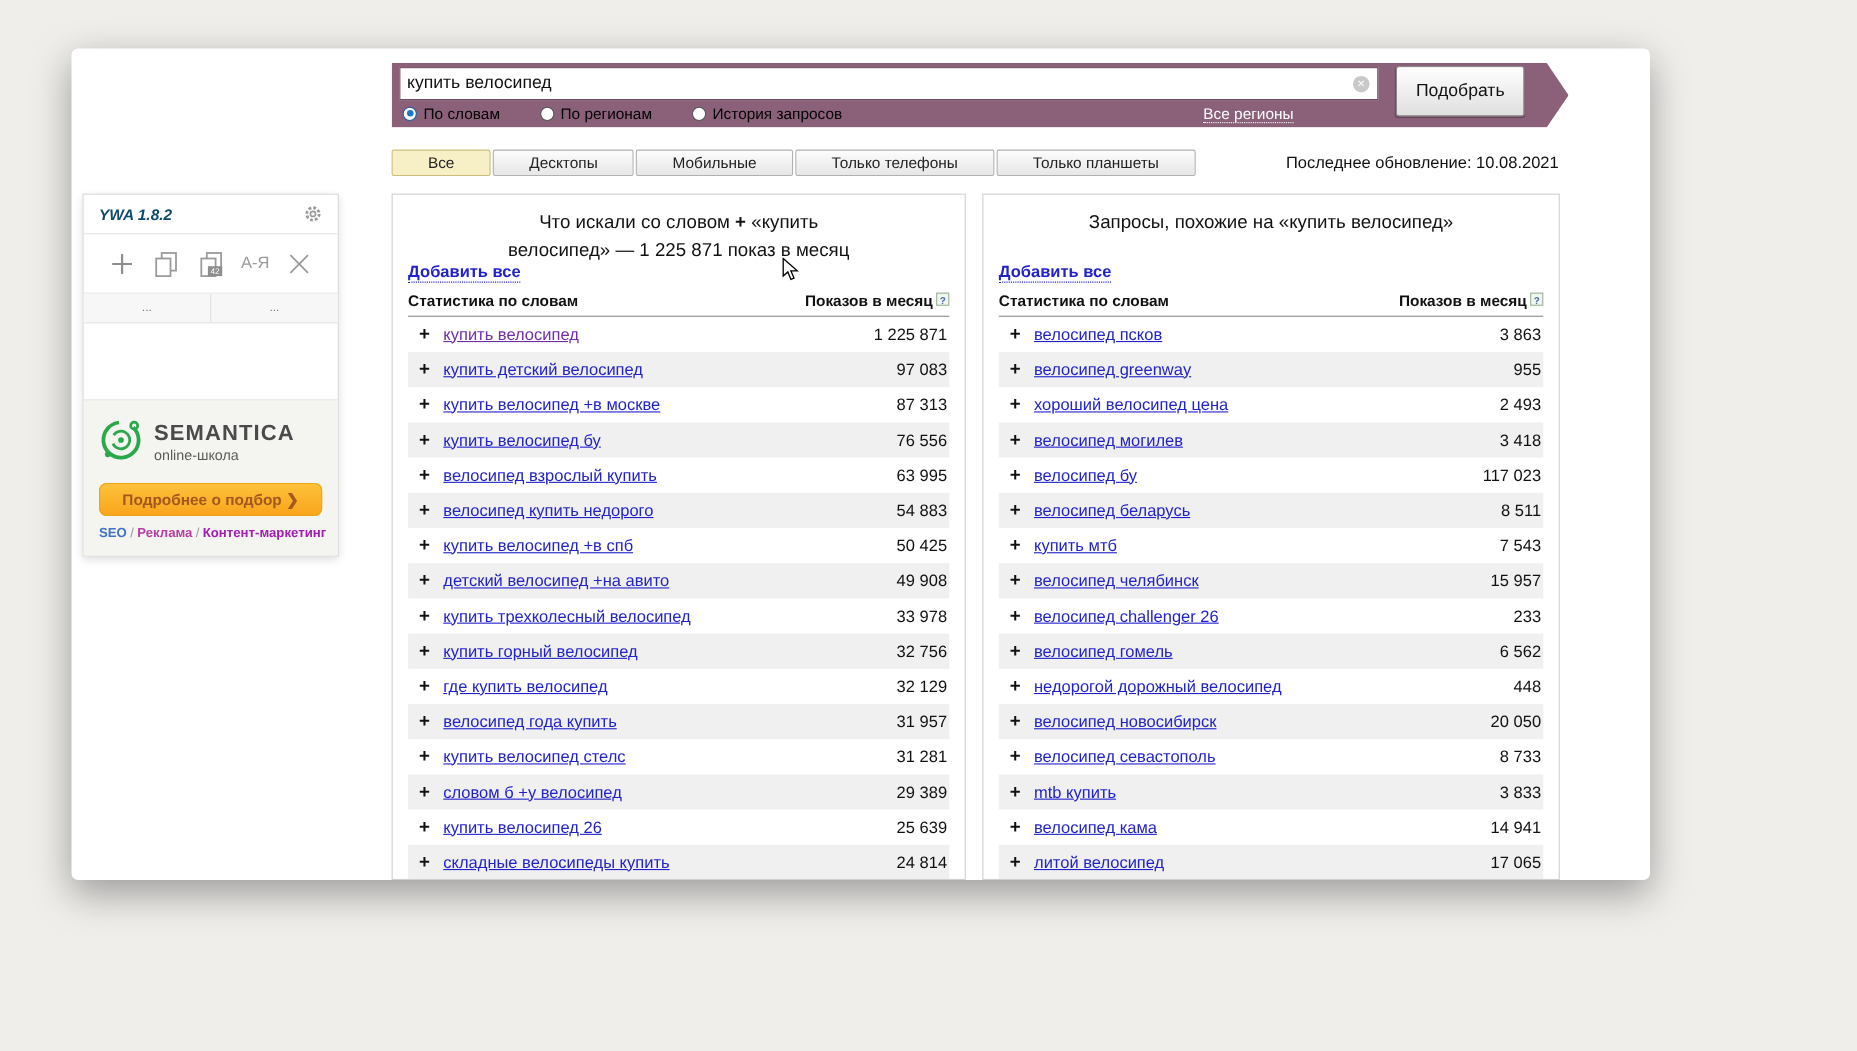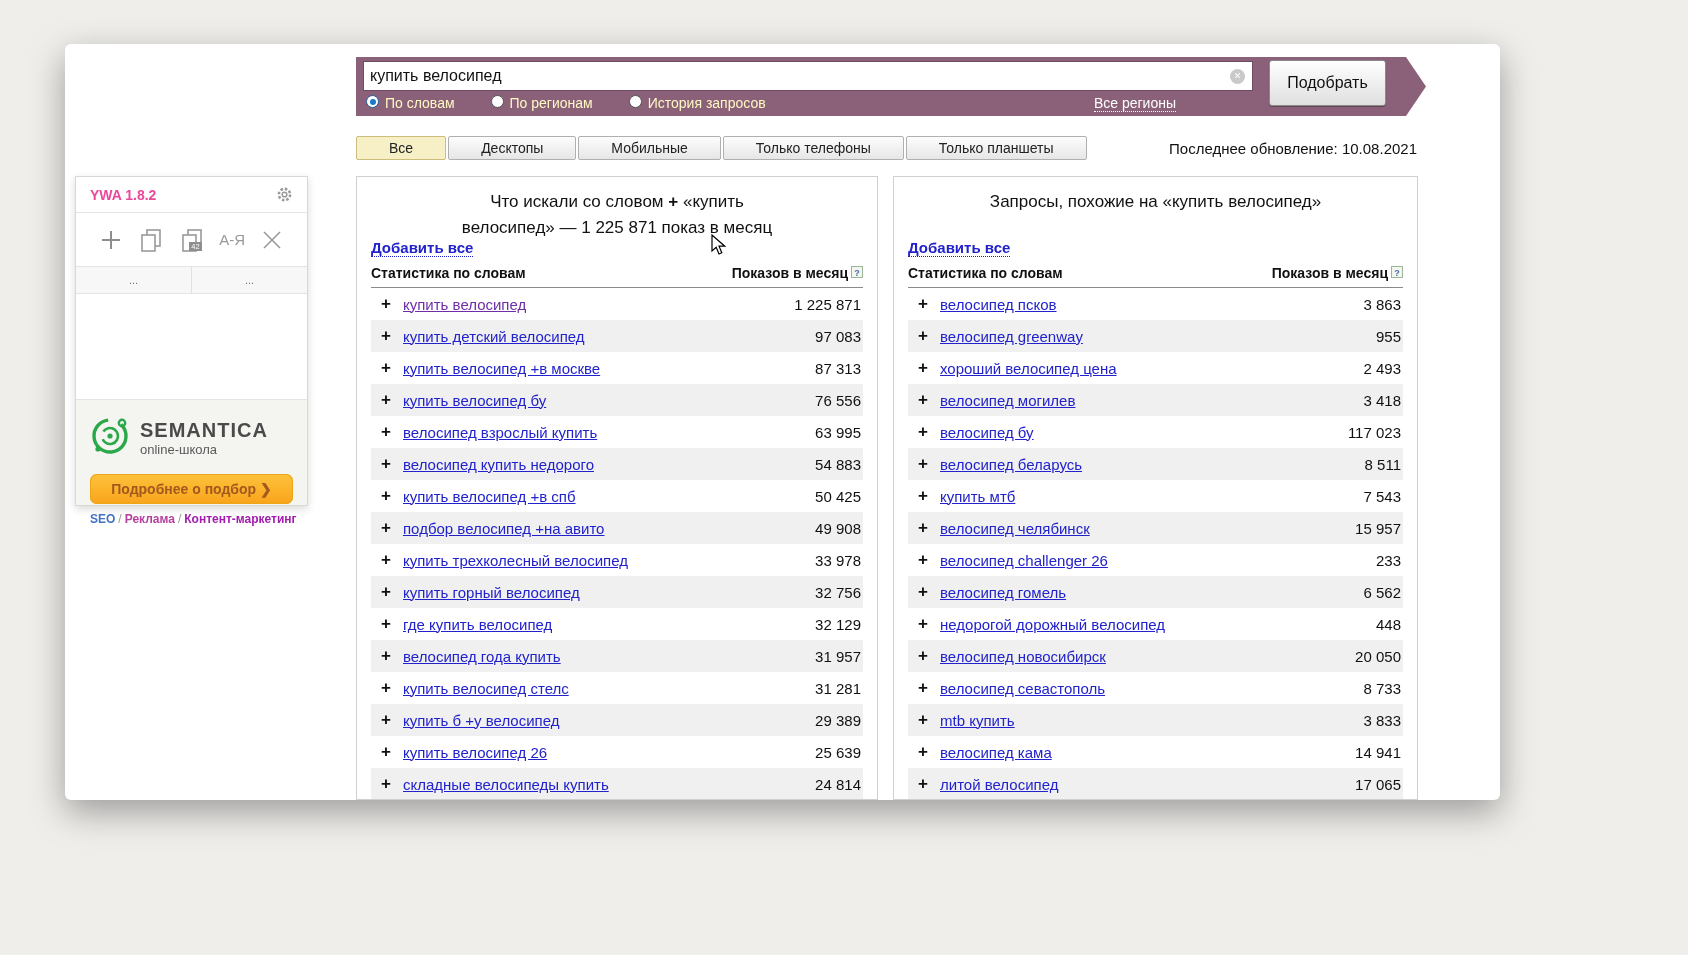--- a/index.html
+++ b/index.html
@@ -29,49 +29,49 @@
              clip-path:polygon(0 0,calc(100% - 20px) 0,100% 50%,calc(100% - 20px) 100%,0 100%);}
   .searchbar .query-wrap{position:absolute;left:7px;top:4px;width:890px;height:30px;background:#fff;border:1px solid #6e4c61;}
   .searchbar input{position:absolute;left:6px;top:0;width:850px;height:28px;border:none;outline:none;
                    font-size:16px;font-family:"Liberation Sans",sans-serif;color:#111;background:transparent;}
   .clear{position:absolute;right:7px;top:7px;width:15px;height:15px;border-radius:50%;background:#c9c9c9;
          color:#fff;font-size:9px;line-height:15px;text-align:center;cursor:pointer;}
   .go-btn{position:absolute;left:913px;top:3px;width:117px;height:46px;border:1px solid #8a8a8a;border-radius:3px;
           background:linear-gradient(#ffffff,#dfdfdf);font-size:16px;color:#111;cursor:pointer;
           font-family:"Liberation Sans",sans-serif;box-shadow:0 1px 1px rgba(0,0,0,.3);}
   .modes{position:absolute;left:10px;top:38px;display:flex;gap:36px;align-items:center;}
-  .mode{display:flex;align-items:flex-start;gap:6px;color:#fef9c3;font-size:14px;cursor:pointer;}
+  .mode{display:flex;align-items:center;gap:6px;color:#000000;font-size:14px;cursor:pointer;}
   .radio{width:13px;height:13px;border-radius:50%;background:#fff;border:1px solid #555;position:relative;}
   .mode.sel .radio{border-color:#1d5f9e;}
   .mode.sel .radio::after{content:"";position:absolute;left:2.5px;top:2.5px;width:6px;height:6px;border-radius:50%;background:#1e78c8;}
   .regions{position:absolute;right:250px;top:38px;color:#fff;font-size:14px;border-bottom:1px dotted #fff;cursor:pointer;}
 
   
   .tabs{position:absolute;left:291px;top:92px;display:flex;gap:2px;}
   .tab{height:24px;padding:0 32px;line-height:22px;font-size:14px;color:#222;cursor:pointer;
        border:1px solid #b0b0b0;border-radius:2px;background:linear-gradient(#fdfdfd,#e6e6e6);}
   .tab.active{background:#f7f0c6;border-color:#cdbd7d;}
   .last-update{position:absolute;right:83px;top:96px;font-size:15px;color:#111;}
 
   
   .sidebar{position:absolute;left:10px;top:132px;width:233px;height:330px;background:#fff;
            border:1px solid #d8d8d5;box-shadow:0 3px 8px rgba(0,0,0,.15);}
   .ywa-head{height:36px;display:flex;align-items:center;justify-content:space-between;
             padding:0 14px;border-bottom:1px solid #e4e4e4;}
-  .ywa-title{font-size:14px;font-weight:700;color:#ec4899;}
+  .ywa-title{font-size:14px;font-weight:700;color:#0c4a6e;font-style:italic;}
   .gear{cursor:pointer;line-height:0;}
   .ywa-icons{height:54px;display:flex;align-items:center;justify-content:space-around;
              padding:0 16px;border-bottom:1px solid #e4e4e4;}
   .ywa-icons .ibtn{cursor:pointer;line-height:0;color:#9a9a9a;}
   .az{font-size:15px;color:#a0a0a0;letter-spacing:0;}
   .ywa-dots{height:27px;display:flex;background:#f7f7f7;border-bottom:1px solid #e4e4e4;}
   .ywa-dots .cell{flex:1;text-align:center;font-size:11px;color:#777;line-height:27px;cursor:pointer;}
   .ywa-dots .cell:first-child{border-right:1px solid #e0e0e0;}
 
-  .ad{position:absolute;left:0;bottom:0;width:100%;height:106px;background:#f4f4f1;border-top:1px solid #e5e5e1;}
+  .ad{position:absolute;left:0;bottom:0;width:100%;height:142px;background:#f4f4f1;border-top:1px solid #e5e5e1;}
   .ad-logo-row{display:flex;align-items:center;gap:8px;padding:14px 0 0 12px;}
   .ad-brand{font-size:20px;font-weight:700;color:#4a4a4a;letter-spacing:1px;line-height:1;}
   .ad-sub{font-size:13px;color:#5a5a5a;margin-top:2px;}
   .ad-btn{display:block;margin:12px 14px 0 14px;width:203px;height:30px;border:none;border-radius:7px;
           background:linear-gradient(var(--orange1),var(--orange2));color:#a3581f;font-weight:700;font-size:14px;
           font-family:"Liberation Sans",sans-serif;cursor:pointer;box-shadow:inset 0 0 0 1px #eda416;}
   .ad-links{margin:8px 0 0 14px;font-size:12px;font-weight:700;}
   .ad-links .sep{color:#999;margin:0 3px;font-weight:400;}
   .l-seo{color:#4472c4;cursor:pointer;}
   .l-adv{color:#b53f9e;cursor:pointer;}
@@ -252,21 +252,21 @@
   </div>
 
   <div class="row">
     <button class="plus">+</button>
     <a class="term">купить велосипед +в спб</a>
     <span class="val">50 425</span>
   </div>
 
   <div class="row alt">
     <button class="plus">+</button>
-    <a class="term">подбор велосипед +на авито</a>
+    <a class="term">детский велосипед +на авито</a>
     <span class="val">49 908</span>
   </div>
 
   <div class="row">
     <button class="plus">+</button>
     <a class="term">купить трехколесный велосипед</a>
     <span class="val">33 978</span>
   </div>
 
   <div class="row alt">
@@ -288,21 +288,21 @@
   </div>
 
   <div class="row">
     <button class="plus">+</button>
     <a class="term">купить велосипед стелс</a>
     <span class="val">31 281</span>
   </div>
 
   <div class="row alt">
     <button class="plus">+</button>
-    <a class="term">купить б +у велосипед</a>
+    <a class="term">словом б +у велосипед</a>
     <span class="val">29 389</span>
   </div>
 
   <div class="row">
     <button class="plus">+</button>
     <a class="term">купить велосипед 26</a>
     <span class="val">25 639</span>
   </div>
 
   <div class="row alt">

